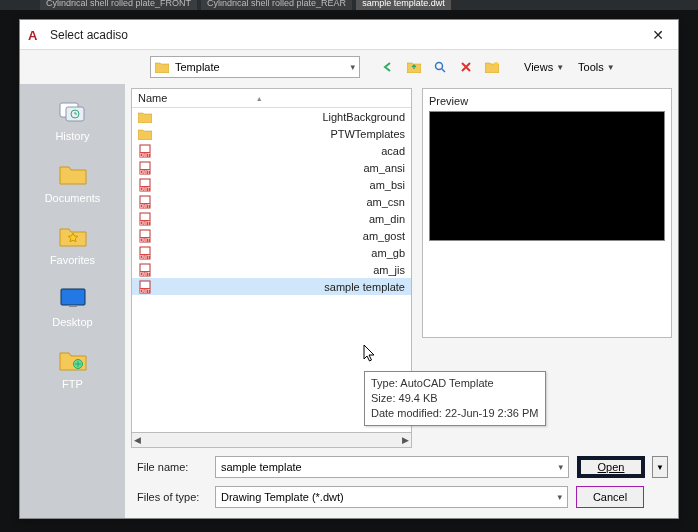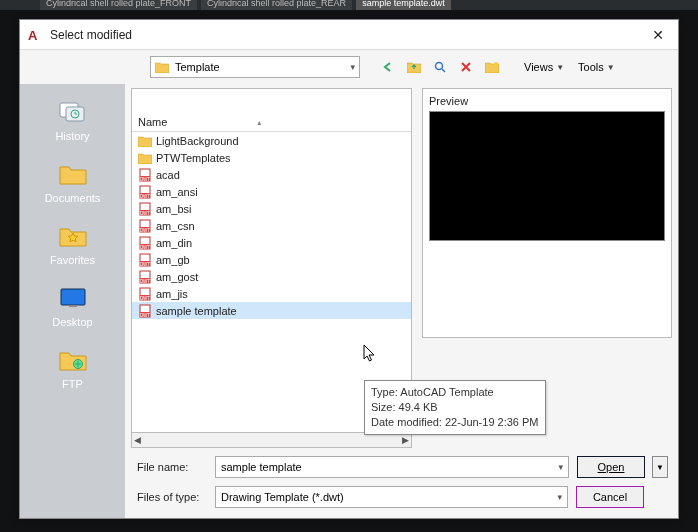--- a/index.html
+++ b/index.html
@@ -26,61 +26,61 @@
   .body { flex: 1; display: flex; overflow: hidden; }
   .sidebar { width: 105px; background: #c9ccd1; display: flex; flex-direction: column; align-items: center; padding-top: 12px; gap: 16px; }
   .sidebar .item { width: 80px; text-align: center; font-size: 11px; color: #fff; cursor: pointer; }
   .sidebar .item .ico { font-size: 28px; height: 32px; display: flex; align-items: center; justify-content: center; margin-bottom: 2px; }
 
   .main { flex: 1; display: flex; flex-direction: column; background: #f5f5f5; }
   .filearea { flex: 1; display: flex; gap: 10px; padding: 4px 6px 0 6px; overflow: hidden; }
   .filelist-wrap { flex: 1; display: flex; flex-direction: column; }
   .filelist { flex: 1; border: 1px solid #bbb; background: #fff; font-size: 11px; overflow: hidden; position: relative; }
   .filelist .header { border-bottom: 1px solid #ddd; display: flex; background: #fff; }
-  .filelist .header .col { padding: 3px 6px; font-size: 11px; color: #222; flex: 1; display: flex; align-items: center; gap: 90px; margin-top: 24px; }
+  .filelist .header .col { padding: 3px 6px; font-size: 11px; color: #222; flex: 1; display: flex; align-items: center; gap: 90px; }
   .filelist .header .sort { font-size: 8px; color: #888; }
-  .filelist .row { display: flex; align-items: center; padding: 1px 6px; height: 17px; cursor: pointer; }
+  .filelist .row { display: flex; align-items: center; padding: 1px 6px; height: 17px; cursor: pointer; justify-content: space-between; }
   .filelist .row.selected { background: #cfe6fb; }
   .filelist .row .ficon { width: 14px; height: 14px; margin-right: 4px; display: flex; align-items: center; justify-content: center; }
   .filelist .row .fname { font-size: 11px; color: #222; }
   .scrollx { height: 15px; border: 1px solid #bbb; border-top: none; background: #f0f0f0; display: flex; align-items: center; justify-content: space-between; padding: 0 2px; font-size: 9px; color: #555; }
 
   .preview-col { width: 250px; display: flex; flex-direction: column; }
   .preview-frame { border: 1px solid #bbb; background: #fff; padding: 6px; height: 250px; display: flex; flex-direction: column; }
   .preview-title { font-size: 11px; color: #222; margin-bottom: 4px; }
   .preview-box { flex: 0 0 130px; background: #000; border: 1px solid #888; }
 
-  .tooltip { position: absolute; left: 344px; top: 360px; background: #fff; border: 1px solid #888; padding: 4px 6px; font-size: 11px; color: #333; z-index: 50; line-height: 1.35; box-shadow: 1px 1px 2px rgba(0,0,0,.18); }
+  .tooltip { position: absolute; left: 344px; top: 351px; background: #fff; border: 1px solid #888; padding: 4px 6px; font-size: 11px; color: #333; z-index: 50; line-height: 1.35; box-shadow: 1px 1px 2px rgba(0,0,0,.18); }
   .cursor-arrow { position: absolute; left: 343px; top: 324px; z-index: 60; pointer-events: none; }
 
   .bottom { padding: 8px 10px 10px 12px; display: flex; flex-direction: column; gap: 8px; }
   .bottom .row { display: flex; align-items: center; gap: 8px; }
   .bottom .label { font-size: 11px; width: 70px; text-align: left; color: #222; }
   .bottom .field { flex: 1; height: 22px; border: 1px solid #aaa; background: #fff; display: flex; align-items: center; padding: 0 5px; font-size: 11px; }
   .bottom .field .caret { margin-left: auto; font-size: 9px; color: #555; }
   .bottom .btn { width: 68px; height: 22px; border: 1px solid #a21caf; background: #f0f0f0; font-size: 11px; display: flex; align-items: center; justify-content: center; cursor: pointer; }
-  .bottom .btn.open { border: 1px solid #0f172a; }
+  .bottom .btn.open { border: 4px solid #0f172a; }
   .bottom .drop { width: 16px; height: 22px; border: 1px solid #888; background: #f0f0f0; display: flex; align-items: center; justify-content: center; font-size: 8px; margin-left: -1px; cursor: pointer; }
 
   svg { display: block; }
 </style>
 </head>
 <body>
 
 <div class="tabbar">
   <div class="tab">Cylindrical shell rolled plate_FRONT</div>
   <div class="tab">Cylindrical shell rolled plate_REAR</div>
   <div class="tab active">sample template.dwt</div>
 </div>
 
 <div class="dialog">
 
   <div class="dialog-title">
     <span class="logo">A</span>
-    <span class="title">Select modified</span>
+    <span class="title">Select acadiso</span>
     <span class="close">✕</span>
   </div>
 
   <div class="topbar">
     <span class="label">Look in:</span>
     <div class="lookin">
       <span class="folder-icon">
         <svg width="14" height="12" viewBox="0 0 14 12">
             <path d="M0 2h5l1 1h8v9H0z" fill="#f4c957" stroke="#c99a20" stroke-width="0.5"></path>
           </svg>
@@ -257,31 +257,31 @@
                   <span class="fname">am_din</span>
                 </div>
                 <div class="row">
                   <span class="ficon">
                     <svg width="14" height="14" viewBox="0 0 14 14">
                       <rect x="2" y="1" width="10" height="12" fill="#fff" stroke="#b33"></rect>
                       <rect x="2" y="8" width="10" height="5" fill="#d44"></rect>
                       <text x="7" y="12.5" font-size="4.5" fill="#fff" text-anchor="middle" font-family="sans-serif">DWT</text>
                     </svg>
                   </span>
+                  <span class="fname">am_gost</span>
+                </div>
+                <div class="row">
+                  <span class="ficon">
+                    <svg width="14" height="14" viewBox="0 0 14 14">
+                      <rect x="2" y="1" width="10" height="12" fill="#fff" stroke="#b33"></rect>
+                      <rect x="2" y="8" width="10" height="5" fill="#d44"></rect>
+                      <text x="7" y="12.5" font-size="4.5" fill="#fff" text-anchor="middle" font-family="sans-serif">DWT</text>
+                    </svg>
+                  </span>
                   <span class="fname">am_gb</span>
-                </div>
-                <div class="row">
-                  <span class="ficon">
-                    <svg width="14" height="14" viewBox="0 0 14 14">
-                      <rect x="2" y="1" width="10" height="12" fill="#fff" stroke="#b33"></rect>
-                      <rect x="2" y="8" width="10" height="5" fill="#d44"></rect>
-                      <text x="7" y="12.5" font-size="4.5" fill="#fff" text-anchor="middle" font-family="sans-serif">DWT</text>
-                    </svg>
-                  </span>
-                  <span class="fname">am_gost</span>
                 </div>
                 <div class="row">
                   <span class="ficon">
                     <svg width="14" height="14" viewBox="0 0 14 14">
                       <rect x="2" y="1" width="10" height="12" fill="#fff" stroke="#b33"></rect>
                       <rect x="2" y="8" width="10" height="5" fill="#d44"></rect>
                       <text x="7" y="12.5" font-size="4.5" fill="#fff" text-anchor="middle" font-family="sans-serif">DWT</text>
                     </svg>
                   </span>
                   <span class="fname">am_jis</span>

